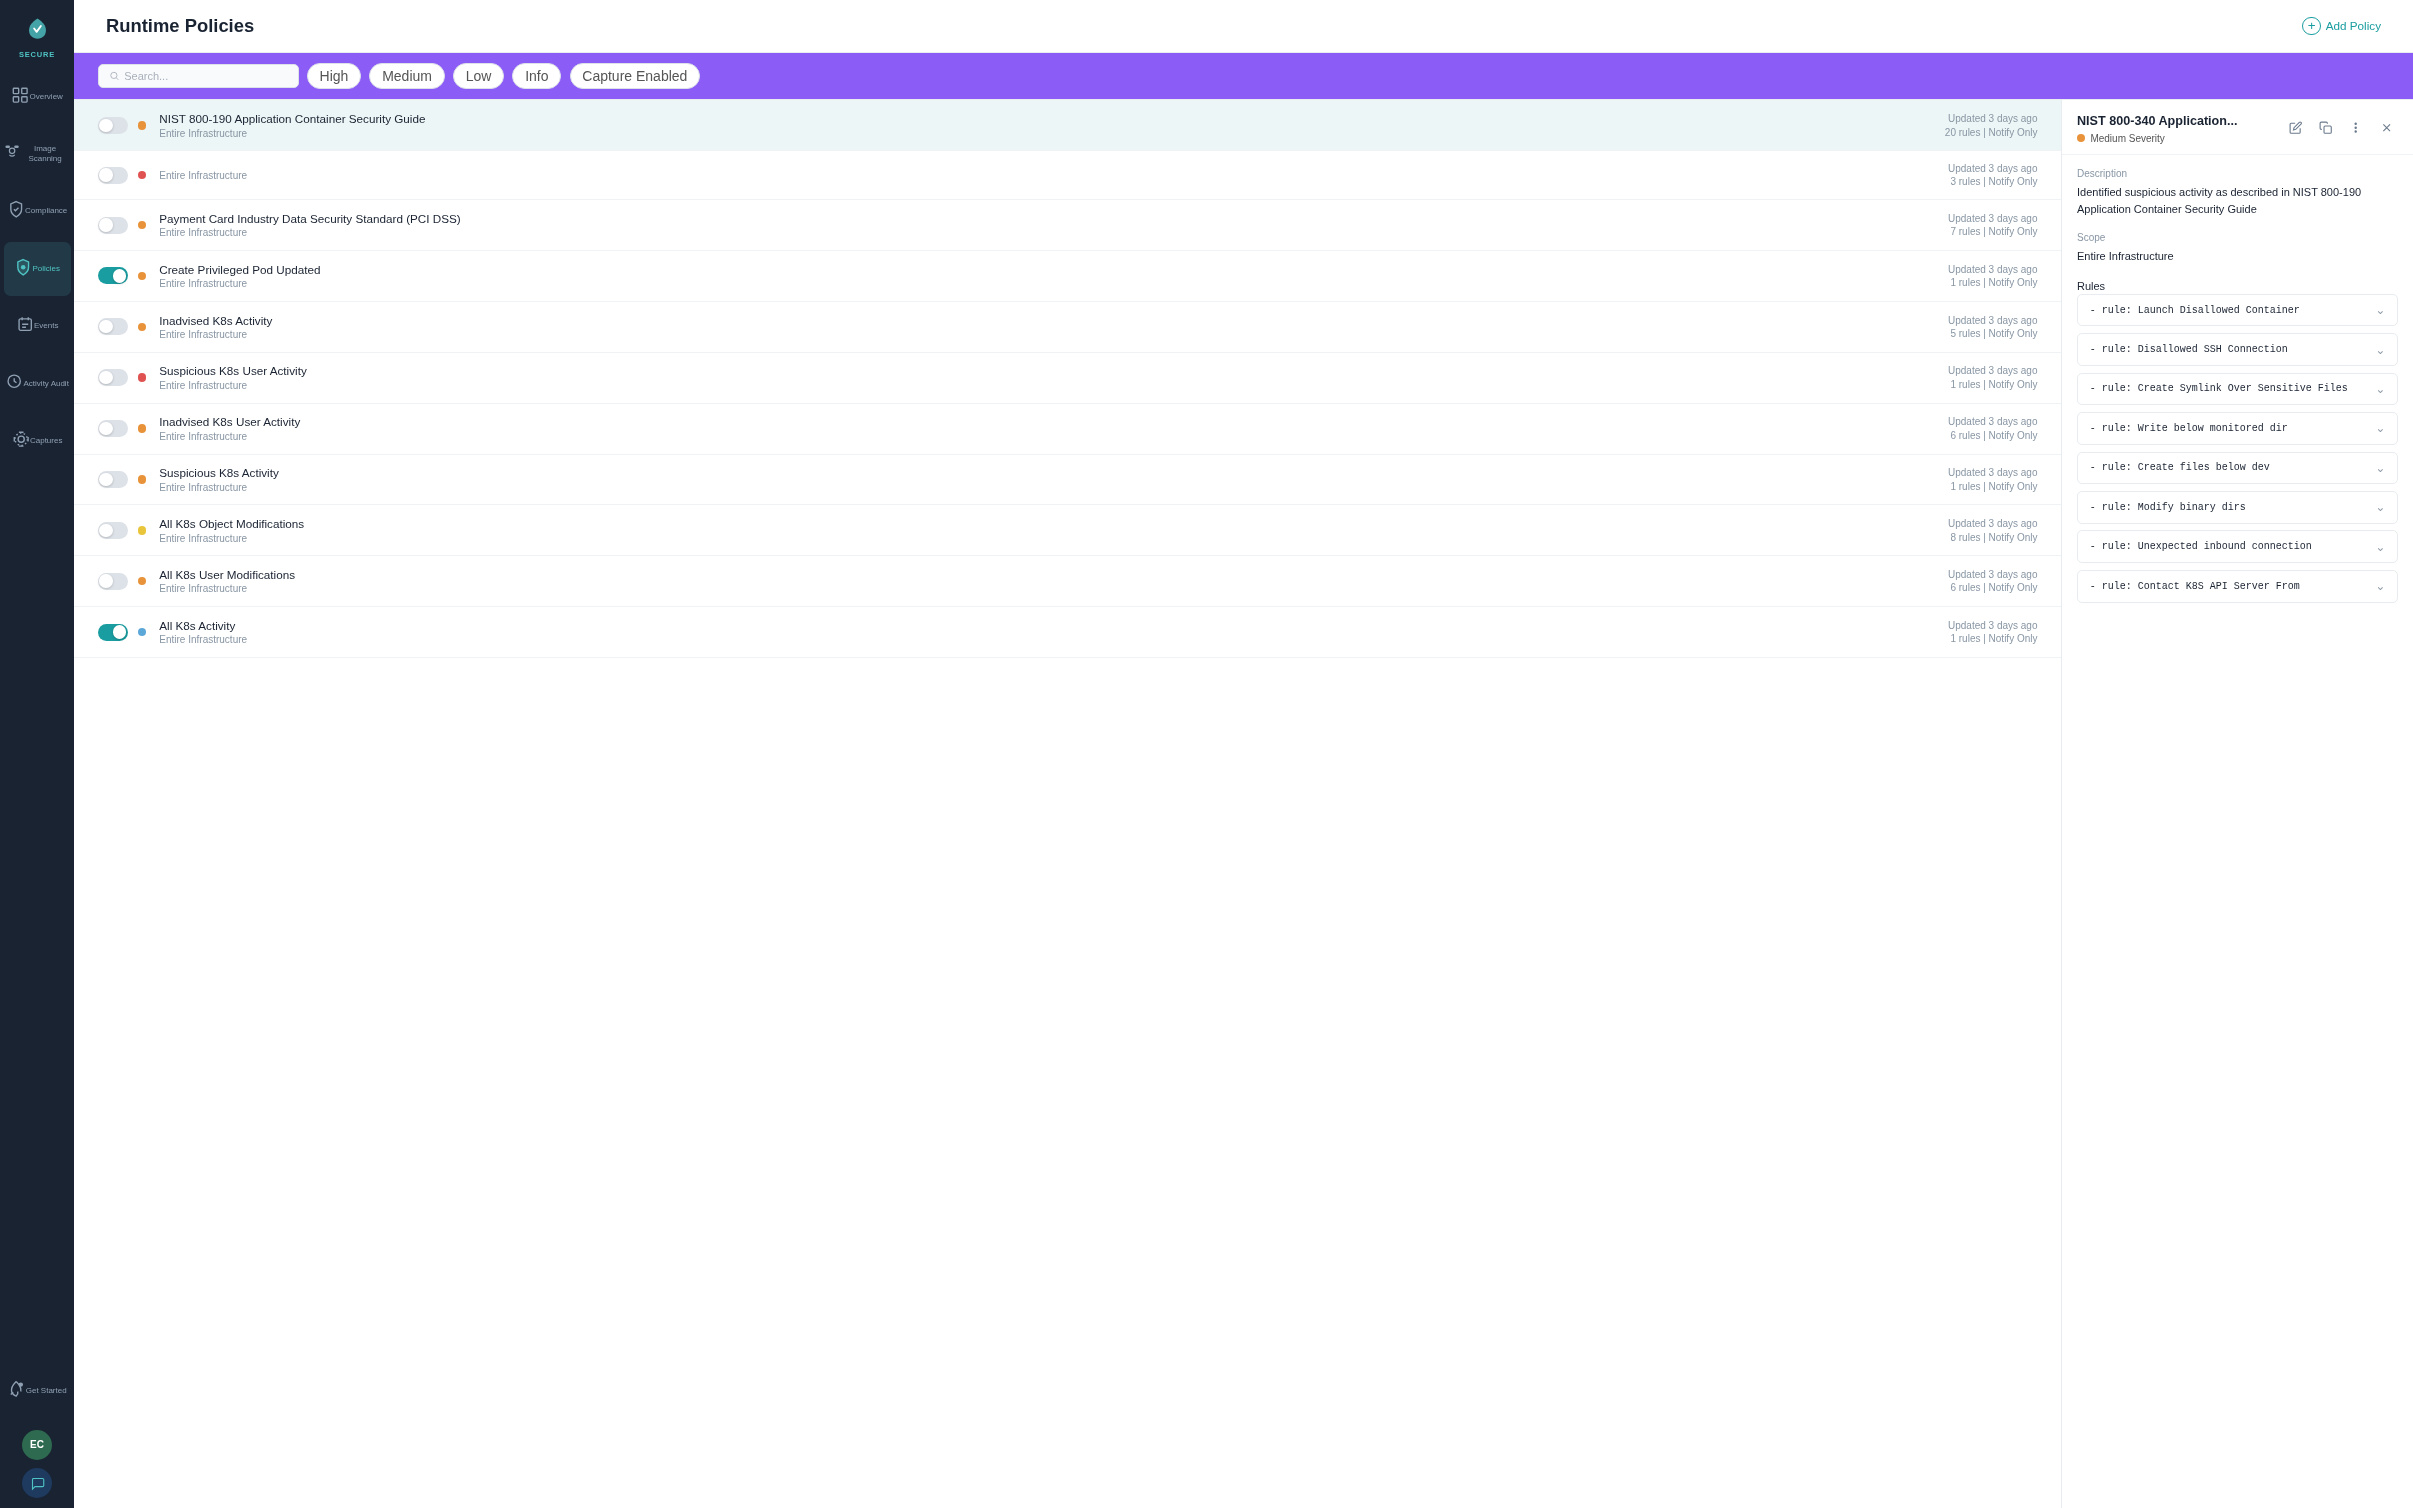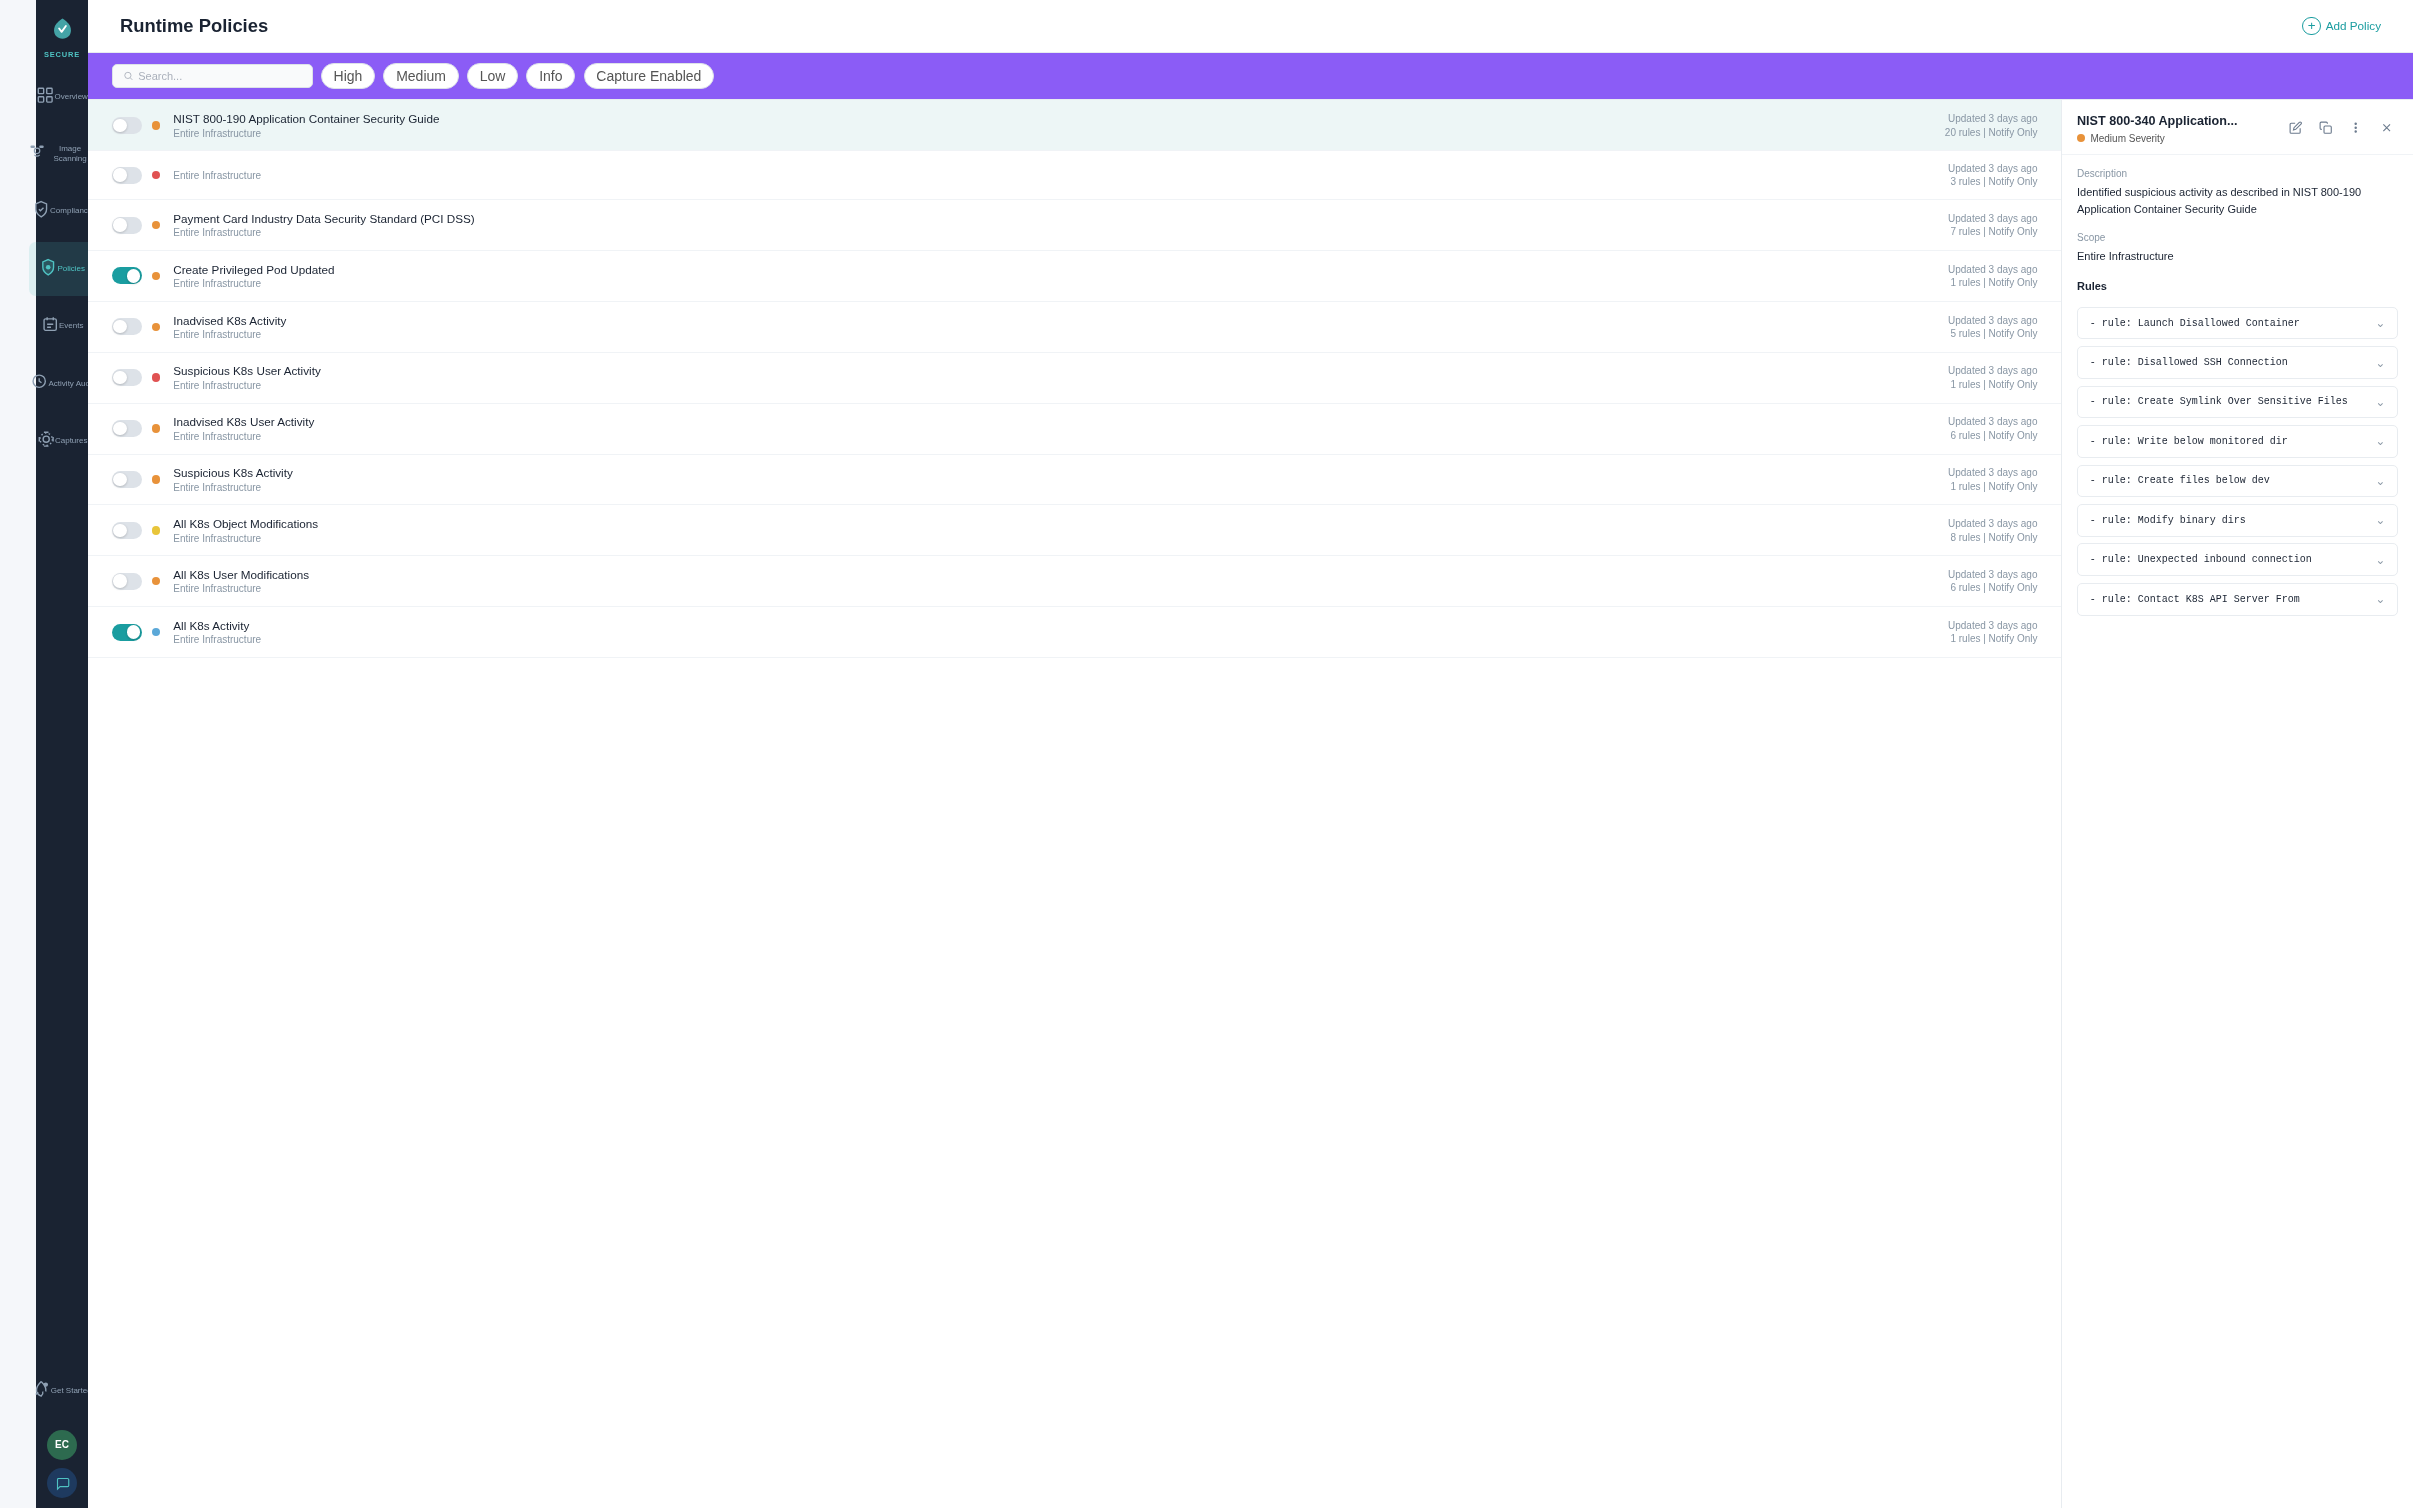--- a/index.html
+++ b/index.html
@@ -1,27 +1,26 @@
 <!DOCTYPE html>
 <html style="font-size:13.4px"><head>
   <meta charset="utf-8">
   <style>
     * { box-sizing: border-box; margin: 0; padding: 0; }
     body { font-family: -apple-system, BlinkMacSystemFont, 'Segoe UI', sans-serif; background: #f5f7fa; display: flex; height: 100vh; overflow: hidden; }
 
     
     .sidebar {
-      width: 52px;
+      width: 74px;
       background: #1a2332;
       display: flex;
       flex-direction: column;
       align-items: center;
       padding: 10px 0;
       flex-shrink: 0;
-      margin-left: 36px;
     }
     .sidebar-logo {
       width: 37px;
       height: 37px;
       margin-bottom: 3.4px;
       display: flex;
       align-items: center;
       justify-content: center;
     }
     .sidebar-logo svg { width: 27px; height: 27px; }
@@ -196,21 +195,21 @@
     .detail-action-btn {
       width: 23.5px; height: 23.5px; border-radius: 3.4px;
       border: none; background: none; cursor: pointer;
       display: flex; align-items: center; justify-content: center;
       color: #6b7a8d;
     }
     .detail-body { padding: 13.4px 15px; overflow-y: auto; flex: 1; }
     .detail-section { margin-bottom: 15px; }
     .detail-section-label { font-size: 10px; color: #8896a4; margin-bottom: 5px; }
     .detail-section-value { font-size: 11px; color: #1a2332; line-height: 1.5; }
-    .rules-section-label { font-size: 11px; font-weight: 700; color: #1a2332; margin-bottom: 15px; }
+    .rules-section-label { font-size: 11px; font-weight: 400; color: #1a2332; margin-bottom: 2px; }
     .rule-item {
       border: 0.8px solid #e8ecf0; border-radius: 5px;
       margin-bottom: 6.7px; padding: 8.4px 11.7px;
       display: flex; align-items: center; justify-content: space-between;
       cursor: pointer;
     }
     .rule-text {
       font-family: 'Courier New', monospace;
       font-size: 10px; color: #1a2332;
     }

